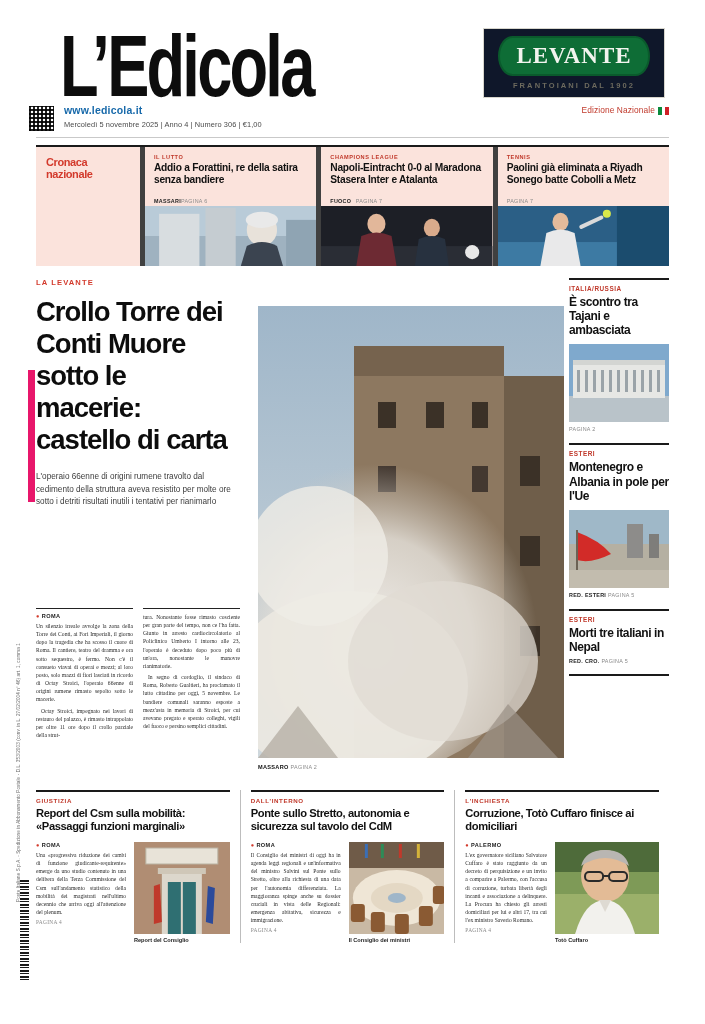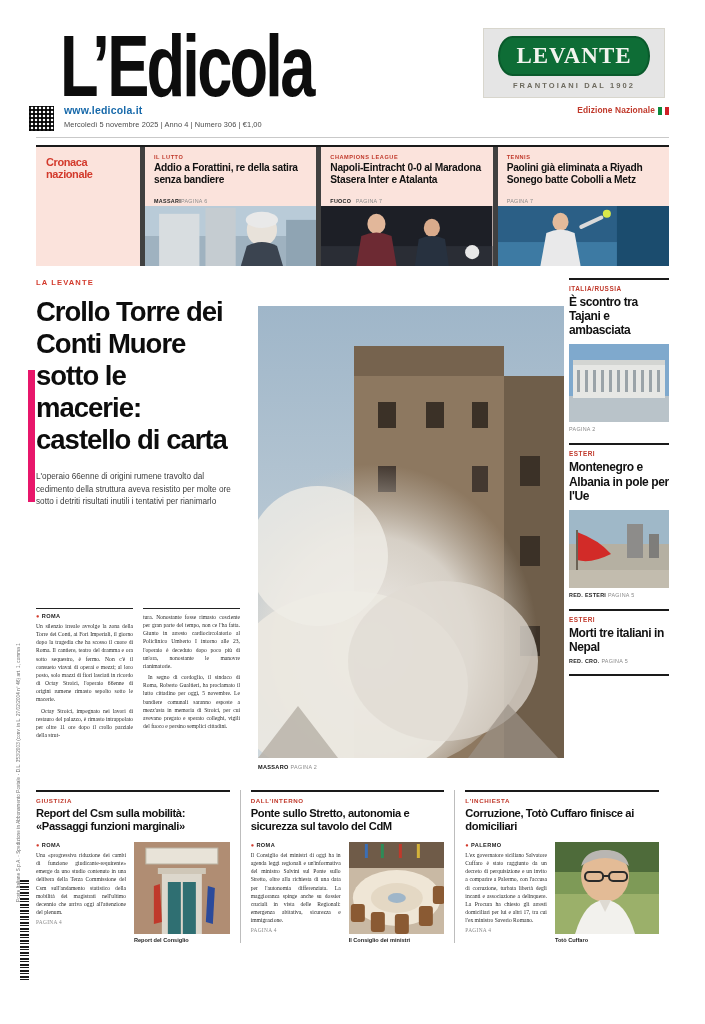--- a/index.html
+++ b/index.html
@@ -17,21 +17,21 @@
   .logo-wrap { position:absolute; left:60px; top:26px; }
   .logo {
     font-family: "Liberation Sans", sans-serif;
     font-weight: 700; font-size: 68px; letter-spacing: -3px;
     line-height: 0.92; color:#0d0d0d;
     transform: scaleX(0.93) scaleY(1.28);
     transform-origin: left top;
   }
   .levante-box {
     position:absolute; right:40px; top:28px;
-    width:182px; height:70px; border:1px solid #d8d6cd; background:#e5e5e5;
+    width:182px; height:70px; border:1px solid #d8d6cd; background:#0f172a;
     display:flex; flex-direction:column; align-items:center; justify-content:center;
   }
   .levante-badge {
     width:152px; height:40px; background:#0e6d36; border-radius:16px/22px;
     display:flex; align-items:center; justify-content:center;
     border:2px solid #0a5a2c;
   }
   .levante-badge span {
     color:#f2f4ee; font-weight:700; font-size:23px; letter-spacing:1px;
     font-family:"Liberation Serif", serif;
@@ -42,21 +42,21 @@
   .qr {
     position:absolute; left:0; top:1px; width:27px; height:27px;
     background:
       repeating-linear-gradient(90deg,#222 0 2px,#fff 2px 4px),
       repeating-linear-gradient(0deg,#222 0 2px,#fff 2px 4px);
     background-blend-mode: multiply;
     border:1px solid #fff;
   }
   .site { position:absolute; left:36px; top:0px; font-size:10.5px; font-weight:700; color:#1769aa; letter-spacing:.2px;}
   .dateline { position:absolute; left:36px; top:16px; font-size:7.4px; color:#4a4a4a; letter-spacing:.1px;}
-  .edizione { position:absolute; right:0; top:1px; font-size:8.4px; font-weight:700; color:#c0392b; letter-spacing:.1px;}
+  .edizione { position:absolute; right:0; top:1px; font-size:8.4px; font-weight:400; color:#c0392b; letter-spacing:.1px;}
   .flag { display:inline-block; width:11px; height:8px; margin-left:3px; vertical-align:middle;
           background:linear-gradient(90deg,#0a8a3d 0 33%,#fff 33% 66%,#cf2027 66% 100%); }
   .rule-thin { position:absolute; left:36px; right:36px; top:137px; height:1px; background:#c9c9c9;}
 
   
   .topstrip {
     position:absolute; left:36px; right:36px; top:145px; height:121px;
     background:#fbe3dc; border-top:2.5px solid #1a1a1a;
     display:flex;
   }

